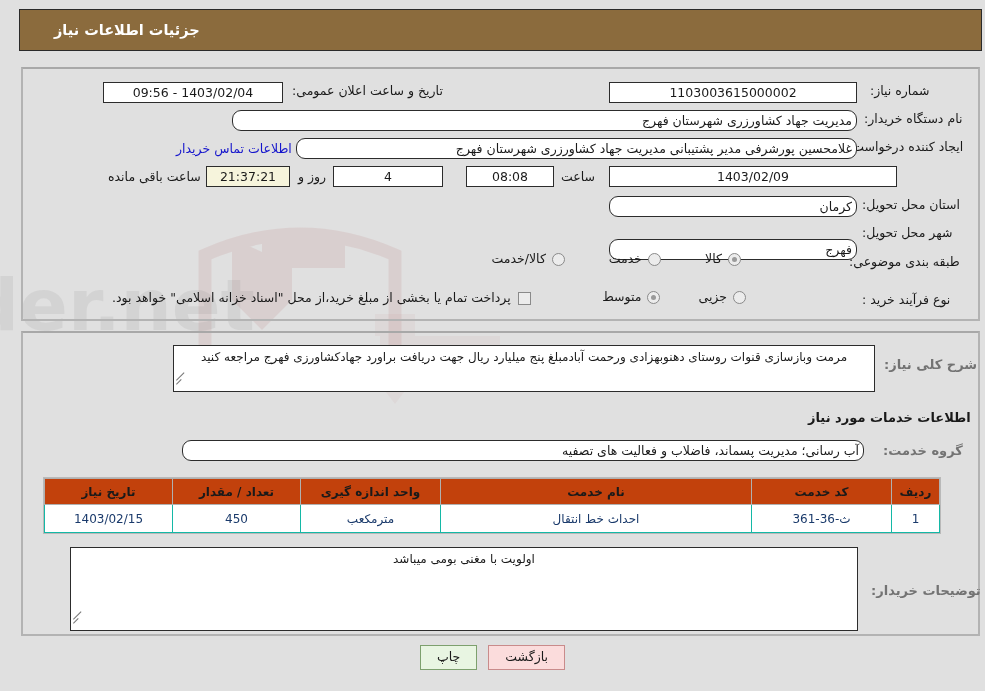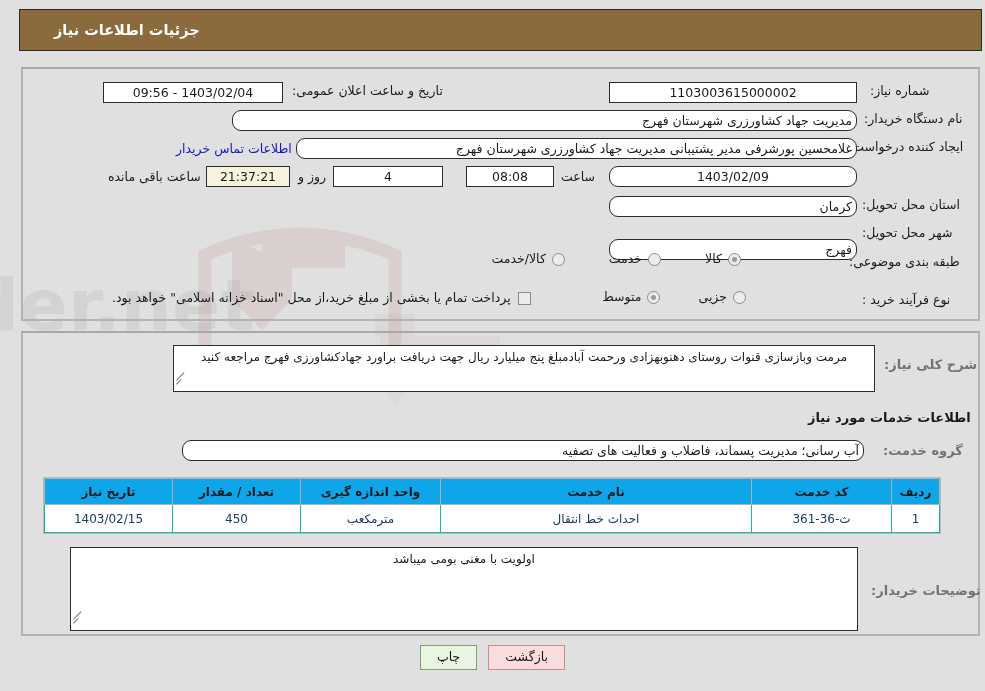--- a/index.html
+++ b/index.html
@@ -185,21 +185,21 @@
     z-index: 11;
     border: 1px solid #b9b9b9;
   }
   table.grid {
     border-collapse: collapse;
     width: 100%;
     font-size: 12px;
     background: #ffffff;
   }
   table.grid th {
-    background: #0ea5e9;
+    background: #c2410c;
     border: 1px solid #b0b0b0;
     color: #1a1a1a;
     font-weight: bold;
     font-size: 12px;
     height: 26px;
     padding: 0 6px;
     text-align: center;
     white-space: nowrap;
   }
   table.grid td {
@@ -276,21 +276,21 @@
     <span class="lbl">نام دستگاه خریدار:</span>
   </div>
   <div class="fld rtlright" style="position:absolute; left:232px; top:110px; width:625px; z-index:11;">مدیریت جهاد کشاورزری شهرستان فهرج</div>
 
   <div class="row" style="left:848px; top:139px;">
     <span class="lbl">ایجاد کننده درخواست:</span>
   </div>
   <div class="fld rtlright" style="position:absolute; left:296px; top:138px; width:561px; z-index:11;">غلامحسین پورشرفی مدیر پشتیبانی مدیریت جهاد کشاورزری شهرستان فهرج</div>
   <a class="link" style="position:absolute; left:176px; top:141px; z-index:11;">اطلاعات تماس خریدار</a>
 
-  <div class="fld" style="position:absolute; left:609px; top:166px; width:248px; z-index:11;border-radius:9px;">1403/02/09</div>
+  <div class="fld" style="position:absolute; left:609px; top:166px; width:288px; z-index:11;">1403/02/09</div>
   <span class="lbl" style="position:absolute; left:561px; top:169px; z-index:11;">ساعت</span>
   <div class="fld" style="position:absolute; left:466px; top:166px; width:88px; z-index:11;">08:08</div>
   <div class="fld" style="position:absolute; left:333px; top:166px; width:110px; z-index:11;">4</div>
   <span class="lbl" style="position:absolute; left:298px; top:169px; z-index:11;">روز و</span>
   <div class="fld hilite" style="position:absolute; left:206px; top:166px; width:84px; z-index:11;">21:37:21</div>
   <span class="lbl" style="position:absolute; left:108px; top:169px; z-index:11;">ساعت باقی مانده</span>
 
   <div class="row" style="left:862px; top:197px;">
     <span class="lbl">استان محل تحویل:</span>
   </div>

